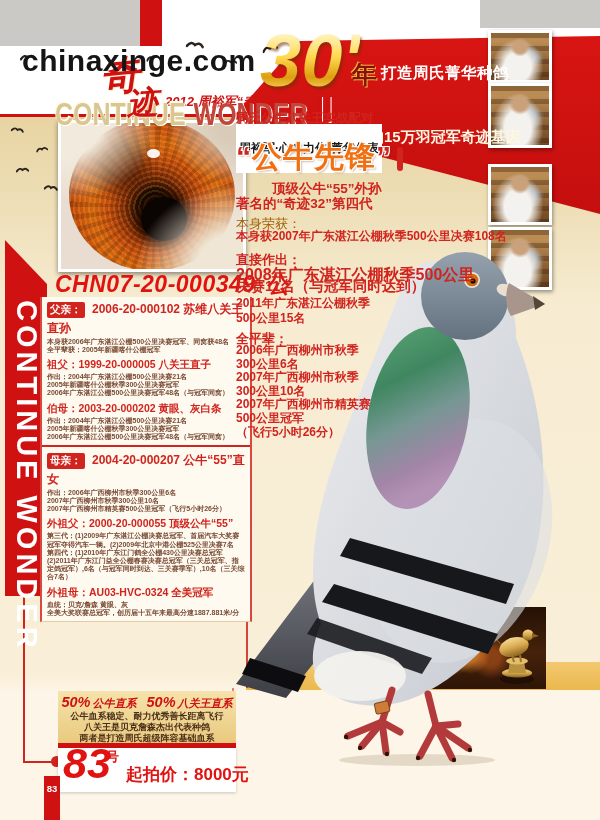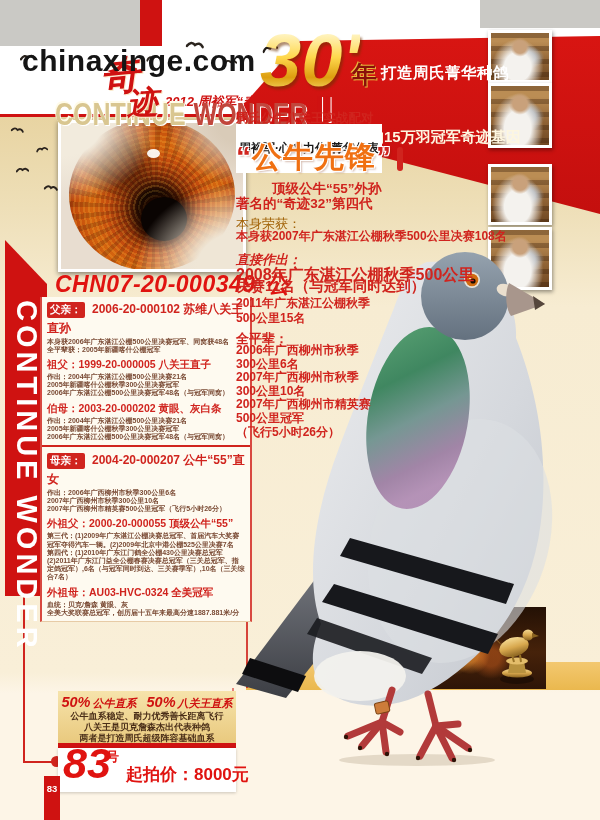--- a/index.html
+++ b/index.html
@@ -96,21 +96,21 @@
   .t-pair{top:4px;font-size:12.5px;font-weight:bold;color:#d0241e;}
   .t-author{top:18px;font-size:12px;font-weight:bold;color:#191919;background:#fff;padding:16px 3px;}
   .t-title{top:31px;font-size:30px;font-weight:bold;color:#f07012;letter-spacing:1px;
     text-shadow:1px 1px 0 #fff,-1px -1px 0 #fff,1px -1px 0 #fff,-1px 1px 0 #fff,2px 2px 2px rgba(120,40,0,.3);}
   .t-title .q{color:#d0241e;}
   .t-mark{display:inline-block;width:6px;height:24px;background:#d0241e;border-radius:3px;margin-left:5px;vertical-align:-4px;}
   .t-sub1{top:74px;font-size:13.5px;font-weight:bold;color:#d0241e;margin-left:36px;}
   .t-sub2{top:89px;font-size:13.5px;font-weight:bold;color:#d0241e;}
   .t-selfT{top:109px;font-size:13px;font-weight:normal;color:#a16207;}
   .t-selfL{top:122px;font-size:12px;font-weight:bold;color:#d0241e;}
-  .t-dirT{top:145px;font-size:13px;font-weight:bold;color:#d0241e;font-style:italic;}
+  .t-dirT{top:145px;font-size:13px;font-weight:bold;color:#d0241e;}
   .t-dir1{top:159px;font-size:16px;font-weight:bold;color:#d0241e;}
   .t-dirB{top:171px;font-size:14.5px;font-weight:bold;color:#d0241e;}
   .t-dir2{top:189px;font-size:12px;font-weight:bold;color:#d0241e;}
   .t-dir3{top:204px;font-size:12px;font-weight:bold;color:#d0241e;}
   .t-sibT{top:224px;font-size:13px;font-weight:bold;color:#d0241e;}
   .t-sibL{top:238px;}
   .t-sibL div{font-size:12px;line-height:13.6px;font-weight:bold;color:#d0241e;white-space:nowrap;}
 
   
   .side-strip{left:5px;top:240px;width:42px;height:356px;background:#cf1211;z-index:3;

